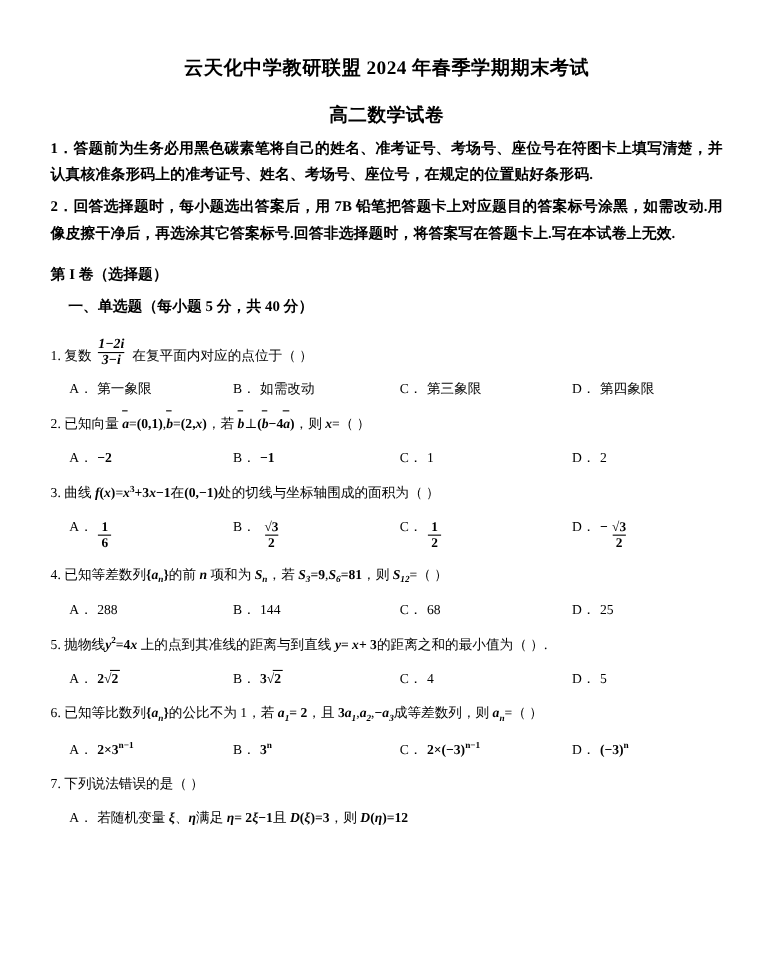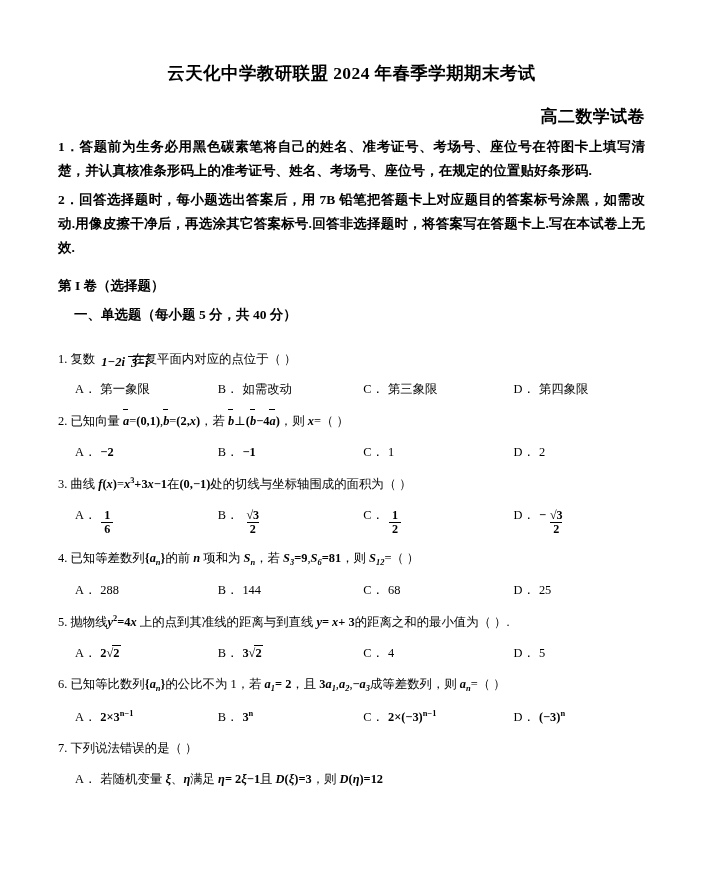--- a/index.html
+++ b/index.html
@@ -11,37 +11,37 @@
     width: 701px;
     height: 877px;
     font-family: "Liberation Serif", "DejaVu Serif", serif;
     color: #000000;
     overflow: hidden;
   }
   .page {
     width: 701px;
     height: 877px;
     position: relative;
-    padding: 12px;
+    padding: 0;
     box-sizing: border-box;
   }
   .inner {
     padding: 34px 44px 0 46px;
   }
   
   .doc-title {
     text-align: center;
     font-weight: bold;
     font-size: 17.5px;
     letter-spacing: 0.4px;
     margin: 14px 0 0 0;
     line-height: 1.5;
   }
   .doc-subtitle {
-    text-align: right;
+    text-align: center;
     font-weight: bold;
     font-size: 17px;
     letter-spacing: 0.4px;
     margin: 18px 0 0 0;
     line-height: 1.5;
   }
   .notice-title {
     font-weight: bold;
     font-size: 13.5px;
     margin: 22px 0 0 0;
@@ -136,21 +136,21 @@
   .q1-frac-wrap {
     position: relative;
     display: inline-block;
     width: 0;
   }
   .q1-frac {
     position: absolute;
     left: 0;
     bottom: -8px;
     display: inline-flex;
-    flex-direction: row;
+    flex-direction: column;
     align-items: center;
     line-height: 1.1;
     font-weight: bold;
     font-size: 12.6px;
     white-space: nowrap;
   }
   .q1-frac .num { padding: 0 3px; }
   .q1-frac .den { border-top: 1.2px solid #000; padding: 0 3px; }
   .q1-spacer { display: inline-block; width: 34px; }
   .q1-line { margin-top: 26px; }

